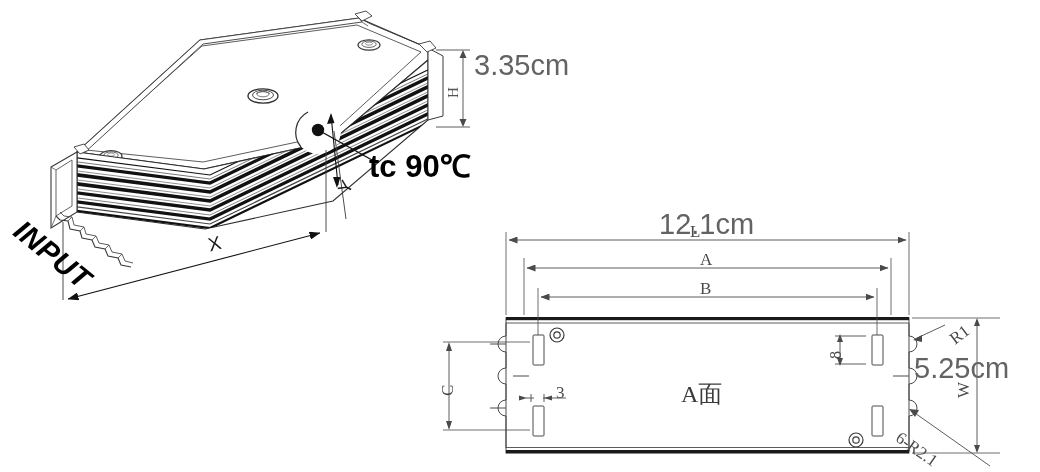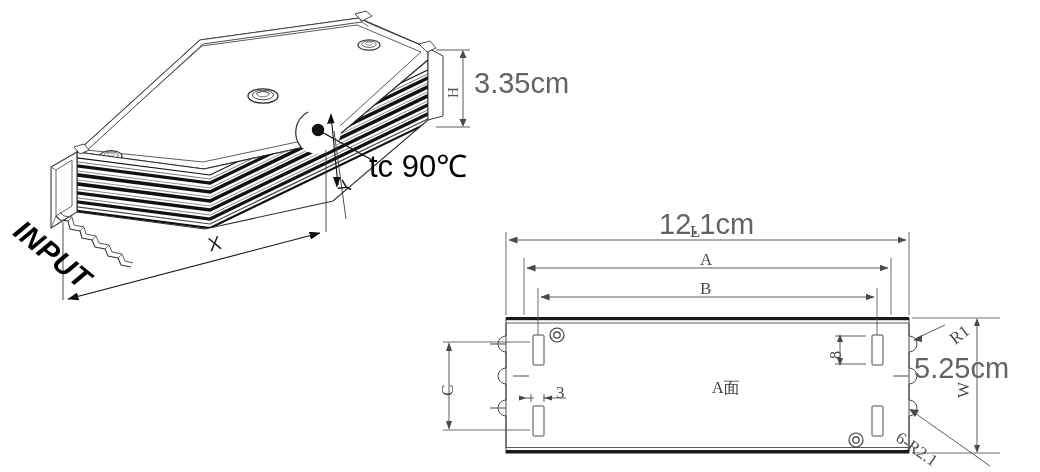--- a/index.html
+++ b/index.html
@@ -288,24 +288,24 @@
 
 <div style="position:absolute;left:206px;top:235px;transform:rotate(-14deg);transform-origin:0 0;
             font-size:19px;color:#1a1a1a;font-family:'Liberation Sans',sans-serif;">X</div>
 
 <div style="position:absolute;left:334px;top:188px;transform:rotate(-64deg);transform-origin:0 0;
             font-size:18px;color:#1a1a1a;font-family:'Liberation Sans',sans-serif;">Y</div>
 
 <div style="position:absolute;left:445px;top:98px;transform:rotate(-90deg);transform-origin:0 0;
             font-size:15px;color:#555;font-family:'Liberation Serif',serif;">H</div>
 
-<div style="position:absolute;left:474px;top:67px;font-size:29px;color:#636363;
+<div style="position:absolute;left:474px;top:49px;font-size:29px;color:#636363;
             font-family:'Liberation Sans',sans-serif;text-align:center;">3.35cm</div>
 
-<div style="position:absolute;left:369px;top:144px;font-size:31px;font-weight:normal;color:#000;
+<div style="position:absolute;left:369px;top:144px;font-size:31px;font-weight:bold;color:#000;
             font-family:'Liberation Sans',sans-serif;text-align:center;">tc 90℃</div>
 
 <div style="position:absolute;left:659px;top:208px;font-size:29px;color:#636363;
             font-family:'Liberation Sans',sans-serif;">12.1cm</div>
 
 <div style="position:absolute;left:690px;top:222px;font-size:17px;color:#4a4a4a;
             font-family:'Liberation Serif',serif;">L</div>
 
 <div style="position:absolute;left:700px;top:250px;font-size:17px;color:#4a4a4a;
             font-family:'Liberation Serif',serif;">A</div>
@@ -321,22 +321,22 @@
 
 <div style="position:absolute;left:827px;top:359px;transform:rotate(-90deg);transform-origin:0 0;
             font-size:16px;color:#4a4a4a;font-family:'Liberation Serif',serif;">8</div>
 
 <div style="position:absolute;left:914px;top:352px;font-size:29px;color:#636363;
             font-family:'Liberation Sans',sans-serif;text-align:center;">5.25cm</div>
 
 <div style="position:absolute;left:954px;top:398px;transform:rotate(-90deg);transform-origin:0 0;
             font-size:17px;color:#4a4a4a;font-family:'Liberation Serif',serif;">W</div>
 
-<div style="position:absolute;left:681px;top:378px;font-size:16px;color:#3a3a3a;
-            font-family:'Liberation Serif',serif;margin-left:31px;">A面</div>
+<div style="position:absolute;left:681px;top:378px;font-size:24px;color:#3a3a3a;
+            font-family:'Liberation Serif',serif;">A面</div>
 
 <div style="position:absolute;left:946px;top:333px;transform:rotate(-37deg);transform-origin:0 0;
             font-size:17px;color:#4a4a4a;font-family:'Liberation Serif',serif;">R1</div>
 
 <div style="position:absolute;left:903px;top:428px;transform:rotate(35deg);transform-origin:0 0;
             font-size:17px;color:#4a4a4a;font-family:'Liberation Serif',serif;">6-R2.1</div>
 
 </div>
 
 </body></html>

